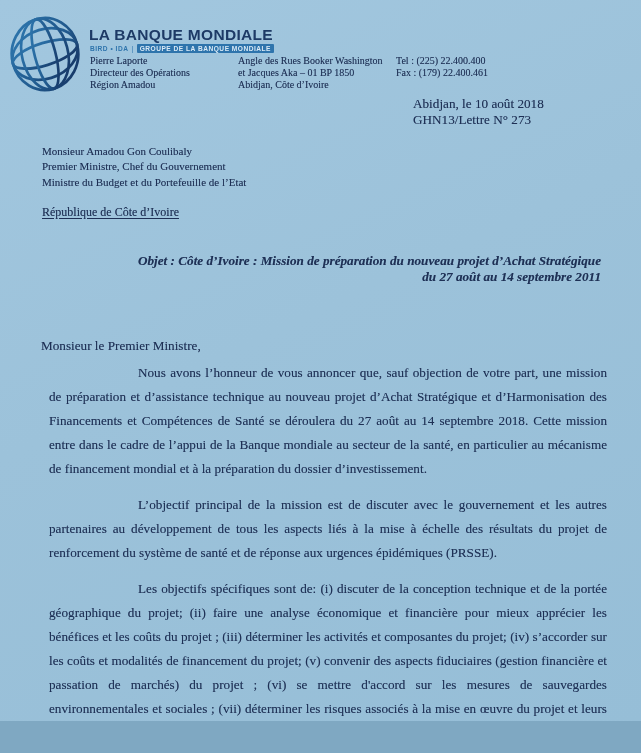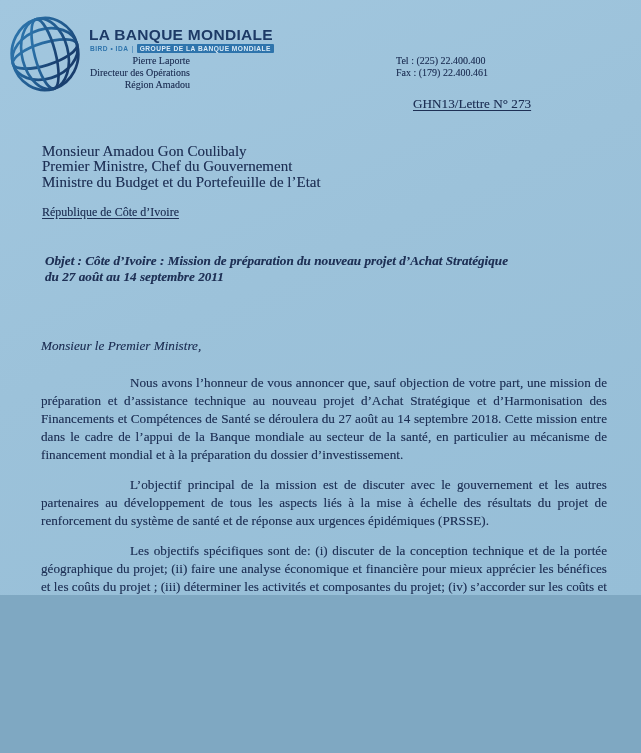--- a/index.html
+++ b/index.html
@@ -1,21 +1,21 @@
 <!DOCTYPE html>
 <html><head>
 <meta charset="utf-8">
 <style>
   html, body { margin: 0; padding: 0; }
   body { background: #7fa8c2; }
 
   .paper {
     position: relative;
     width: 641px;
-    height: 595px;
+    height: 721px;
     margin: 0 auto;
     background: linear-gradient(155deg, #a2c7df 0%, #9cc2da 45%, #96bed7 100%);
     font-family: "Liberation Serif", "DejaVu Serif", serif;
     color: #1e3055;
     text-shadow: 0 0 0.6px rgba(30, 48, 85, 0.45);
     overflow: hidden;
   }
 
   
   .logo {
@@ -61,88 +61,86 @@
     padding: 1px 3px 1px 3px;
     border-radius: 1px;
   }
 
   .hcol {
     position: absolute;
     font-size: 10px;
     line-height: 12px;
     white-space: nowrap;
   }
-  .hcol-sender  { left: 90px;  top: 55px; text-align: right; }
+  .hcol-sender  { left: 90px;  top: 55px; }
   .hcol-address { left: 238px; top: 55px; }
   .hcol-contact { left: 396px; top: 55px; }
 
   
   .dateline {
     position: absolute;
     left: 413px;
     top: 96px;
     font-size: 13.2px;
     line-height: 16px;
     white-space: nowrap;
   }
   .dateline .reference {
-    text-decoration: underline;
     text-underline-offset: 2px;
   }
 
   
   .recipient {
     position: absolute;
     left: 42px;
     top: 144px;
-    font-size: 15px;
+    font-size: 11px;
     line-height: 15.3px;
     white-space: nowrap;
   }
   .recipient-country {
     position: absolute;
     left: 42px;
     top: 205px;
     font-size: 12px;
     text-decoration: underline;
     text-underline-offset: 2px;
     white-space: nowrap;
   }
 
   
   .subject {
     position: absolute;
     left: 45px;
     right: 40px;
     top: 253px;
-    text-align: left;
+    text-align: right;
     font-weight: bold;
     font-style: italic;
     font-size: 13.2px;
     line-height: 16.4px;
   }
 
   
   .letter {
     position: absolute;
     left: 41px;
     width: 566px;
     top: 338px;
     font-size: 13.2px;
   }
   .salutation {
-    margin: 0 0 20px 0;
+    margin: 0 0 7px 0;
     line-height: 16px;
-    font-style: italic;
   }
   .letter p {
-    margin: 0 0 12px 0;
+    margin: 0 0 12px 8px;
     text-align: justify;
     text-indent: 89px;
-    line-height: 18px;
+    line-height: 24px;
   }
 </style>
 </head>
 <body>
 
 <div class="paper">
 
   <svg class="logo" viewBox="0 0 100 100" preserveAspectRatio="none">
     <defs>
       <linearGradient id="globeGrad" x1="0" y1="0" x2="1" y2="1">
@@ -167,26 +165,32 @@
     <span>BIRD • IDA</span>
     <span class="divider">|</span>
     <span class="badge">GROUPE DE LA BANQUE MONDIALE</span>
   </div>
 
   <div class="hcol hcol-sender">
     <div>Pierre Laporte</div>
     <div>Directeur des Opérations</div>
     <div>Région Amadou</div>
   </div>
+  <div class="hcol hcol-address">
+    <div>Angle des Rues Booker Washington</div>
+    <div>et Jacques Aka – 01 BP 1850</div>
+    <div>Abidjan, Côte d’Ivoire</div>
+  </div>
   <div class="hcol hcol-contact">
     <div>Tel : (225) 22.400.400</div>
     <div>Fax : (179) 22.400.461</div>
   </div>
 
   <div class="dateline">
+    <div>Abidjan, le 10 août 2018</div>
     <div class="reference">GHN13/Lettre N° 273</div>
   </div>
 
   <div class="recipient">
     <div>Monsieur Amadou Gon Coulibaly</div>
     <div>Premier Ministre, Chef du Gouvernement</div>
     <div>Ministre du Budget et du Portefeuille de l’Etat</div>
   </div>
   <div class="recipient-country">République de Côte d’Ivoire</div>
 

